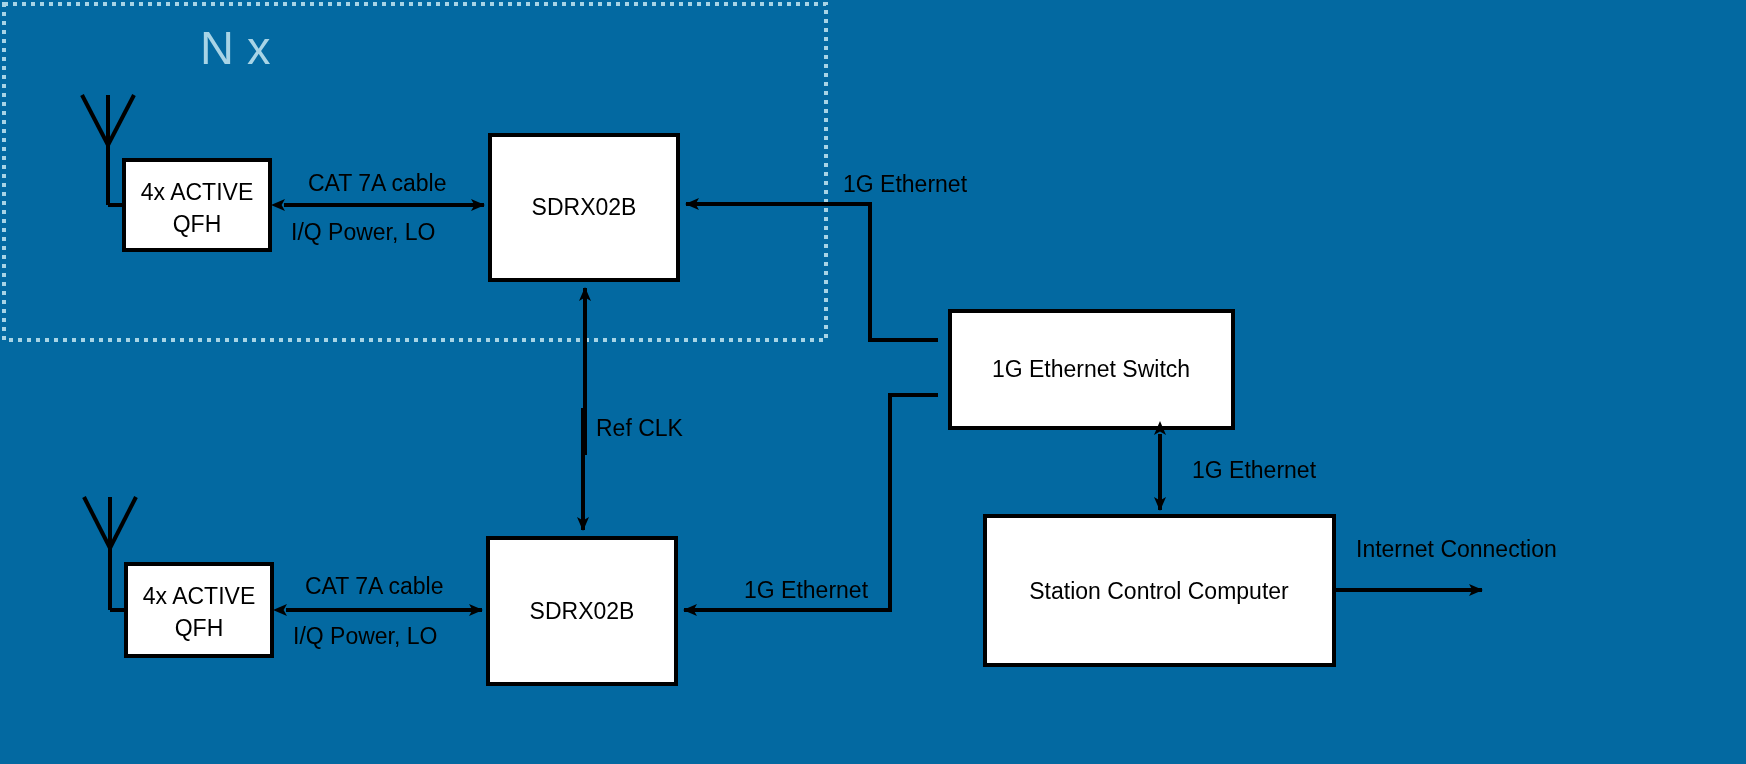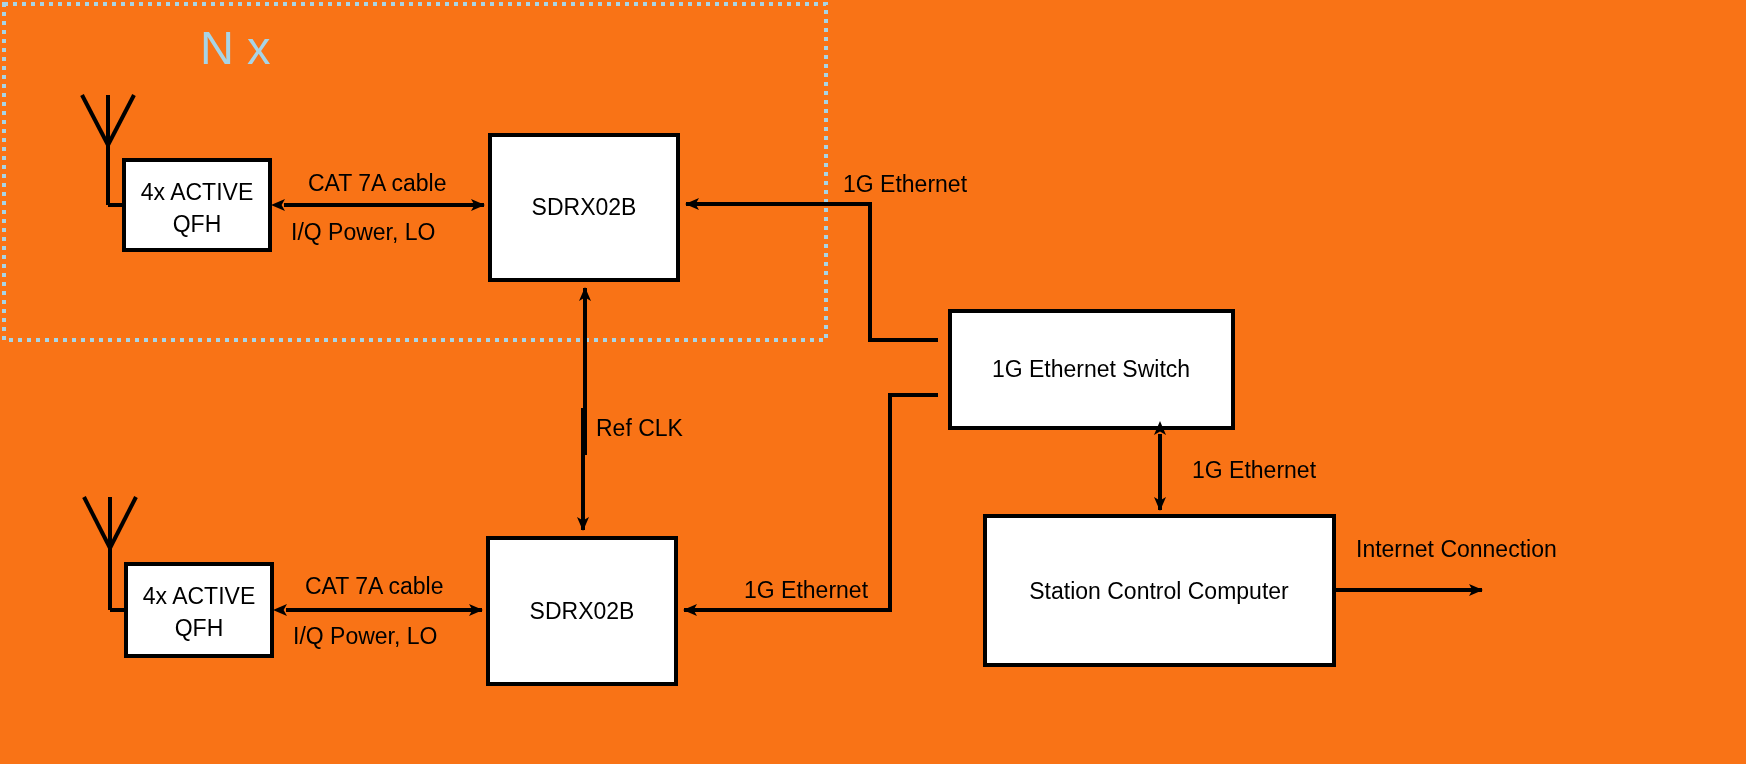--- a/index.html
+++ b/index.html
@@ -7,21 +7,21 @@
     padding: 0;
     background: #ffffff;
   }
   body {
     font-family: "Liberation Sans", sans-serif;
   }
   #diagram-root {
     position: relative;
     width: 1746px;
     height: 764px;
-    background: #f97316;
+    background: #0369a1;
     overflow: hidden;
   }
   svg.canvas {
     position: absolute;
     top: 0;
     left: 0;
     width: 1746px;
     height: 764px;
     display: block;
   }

